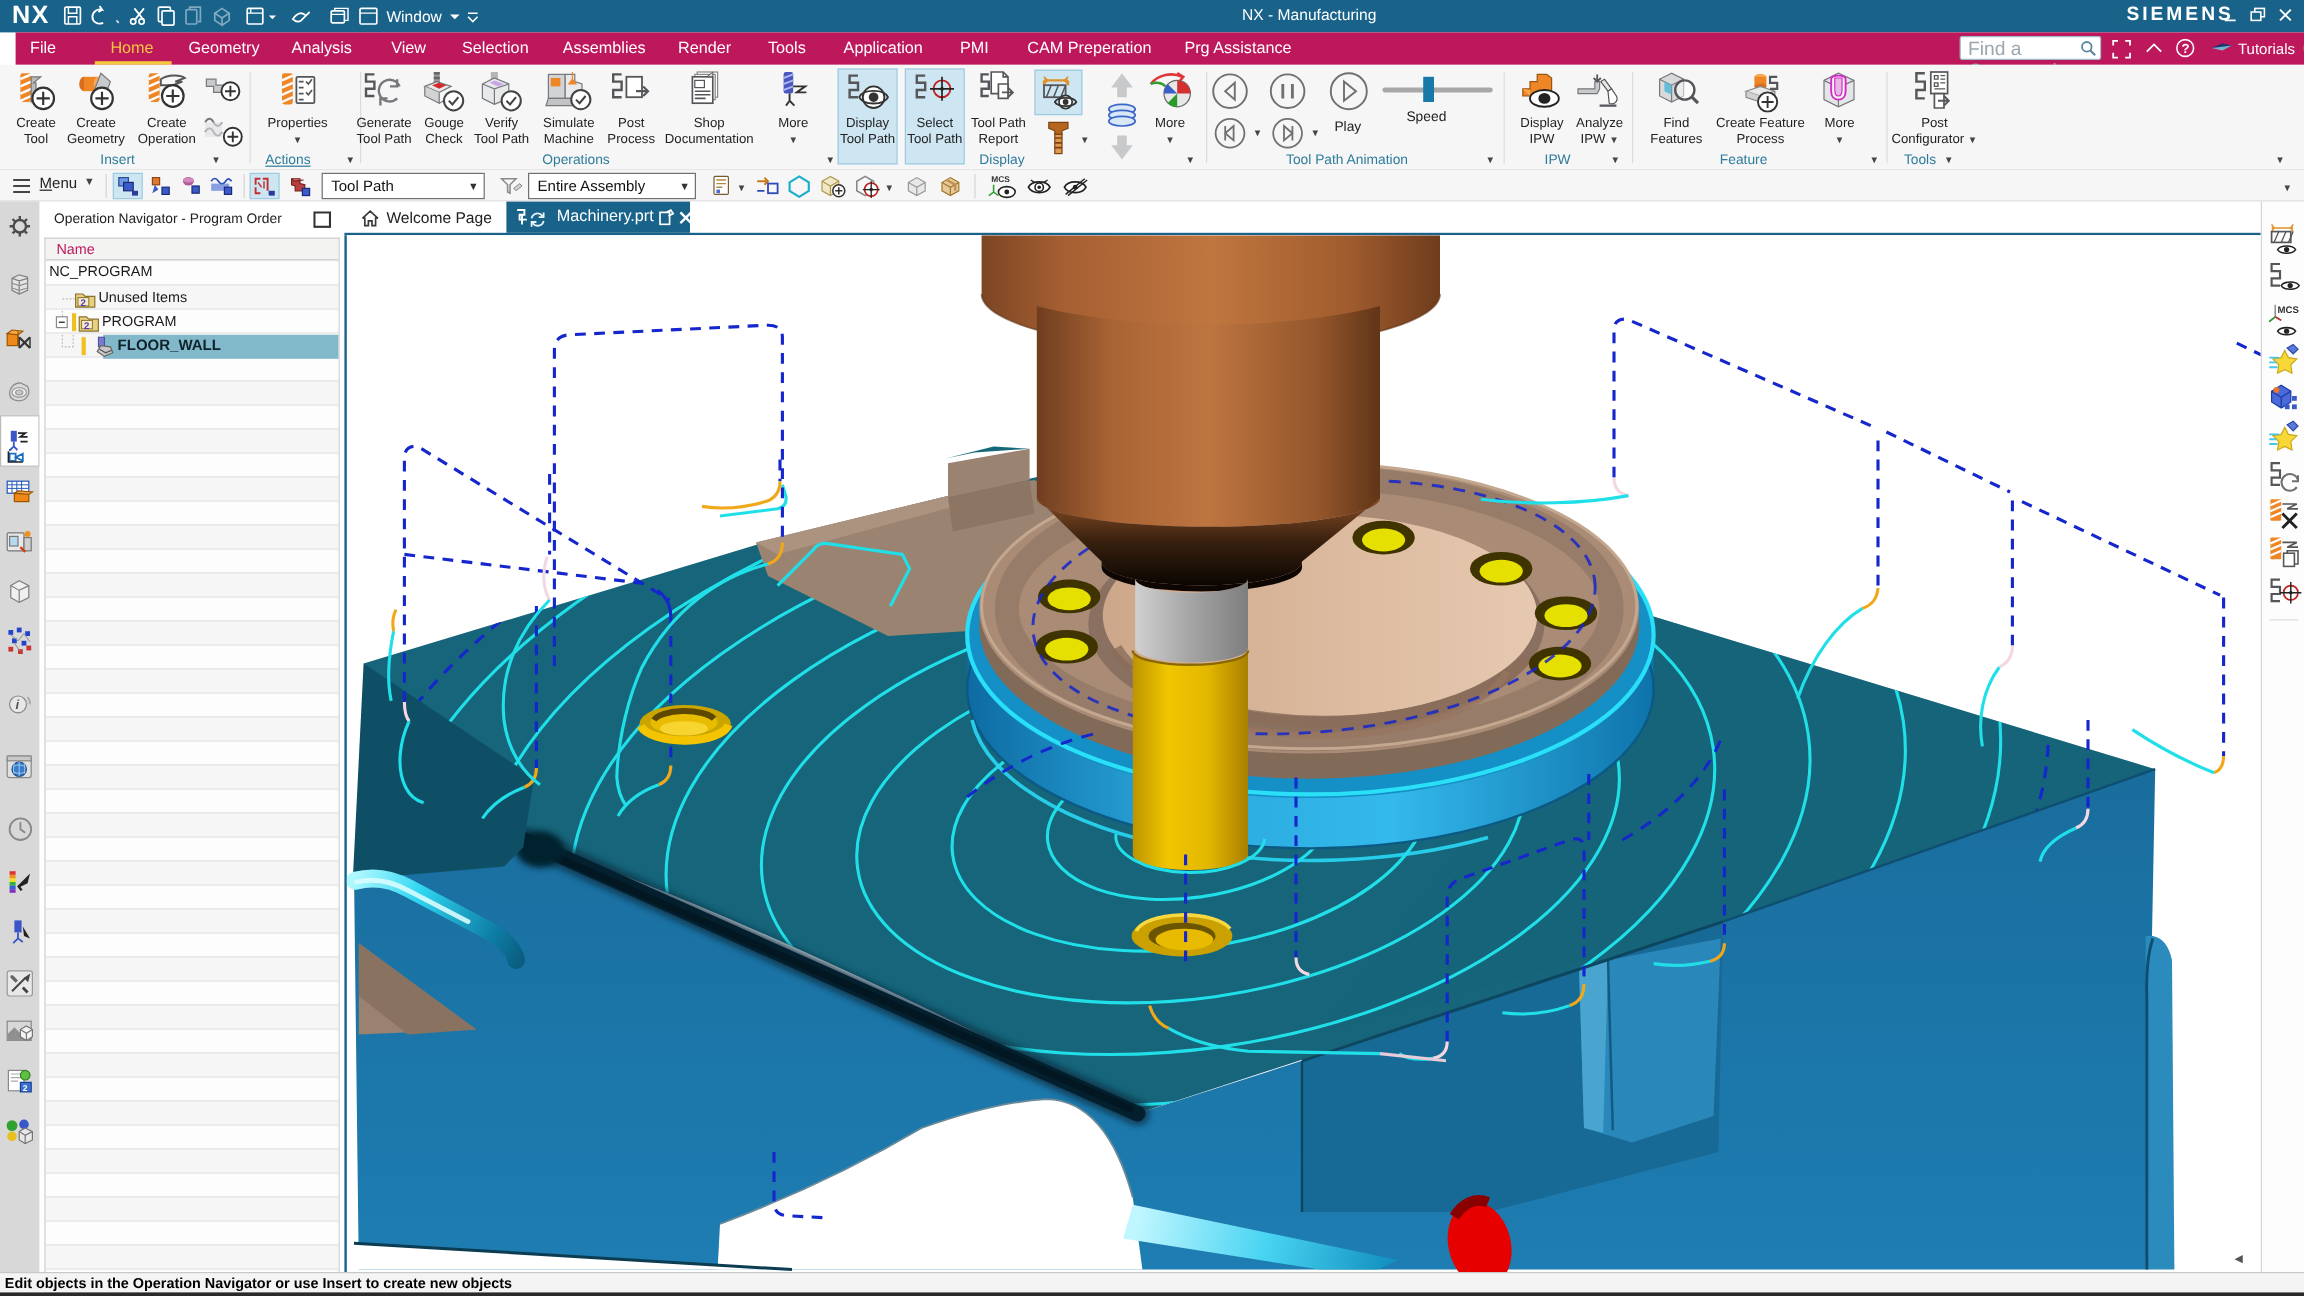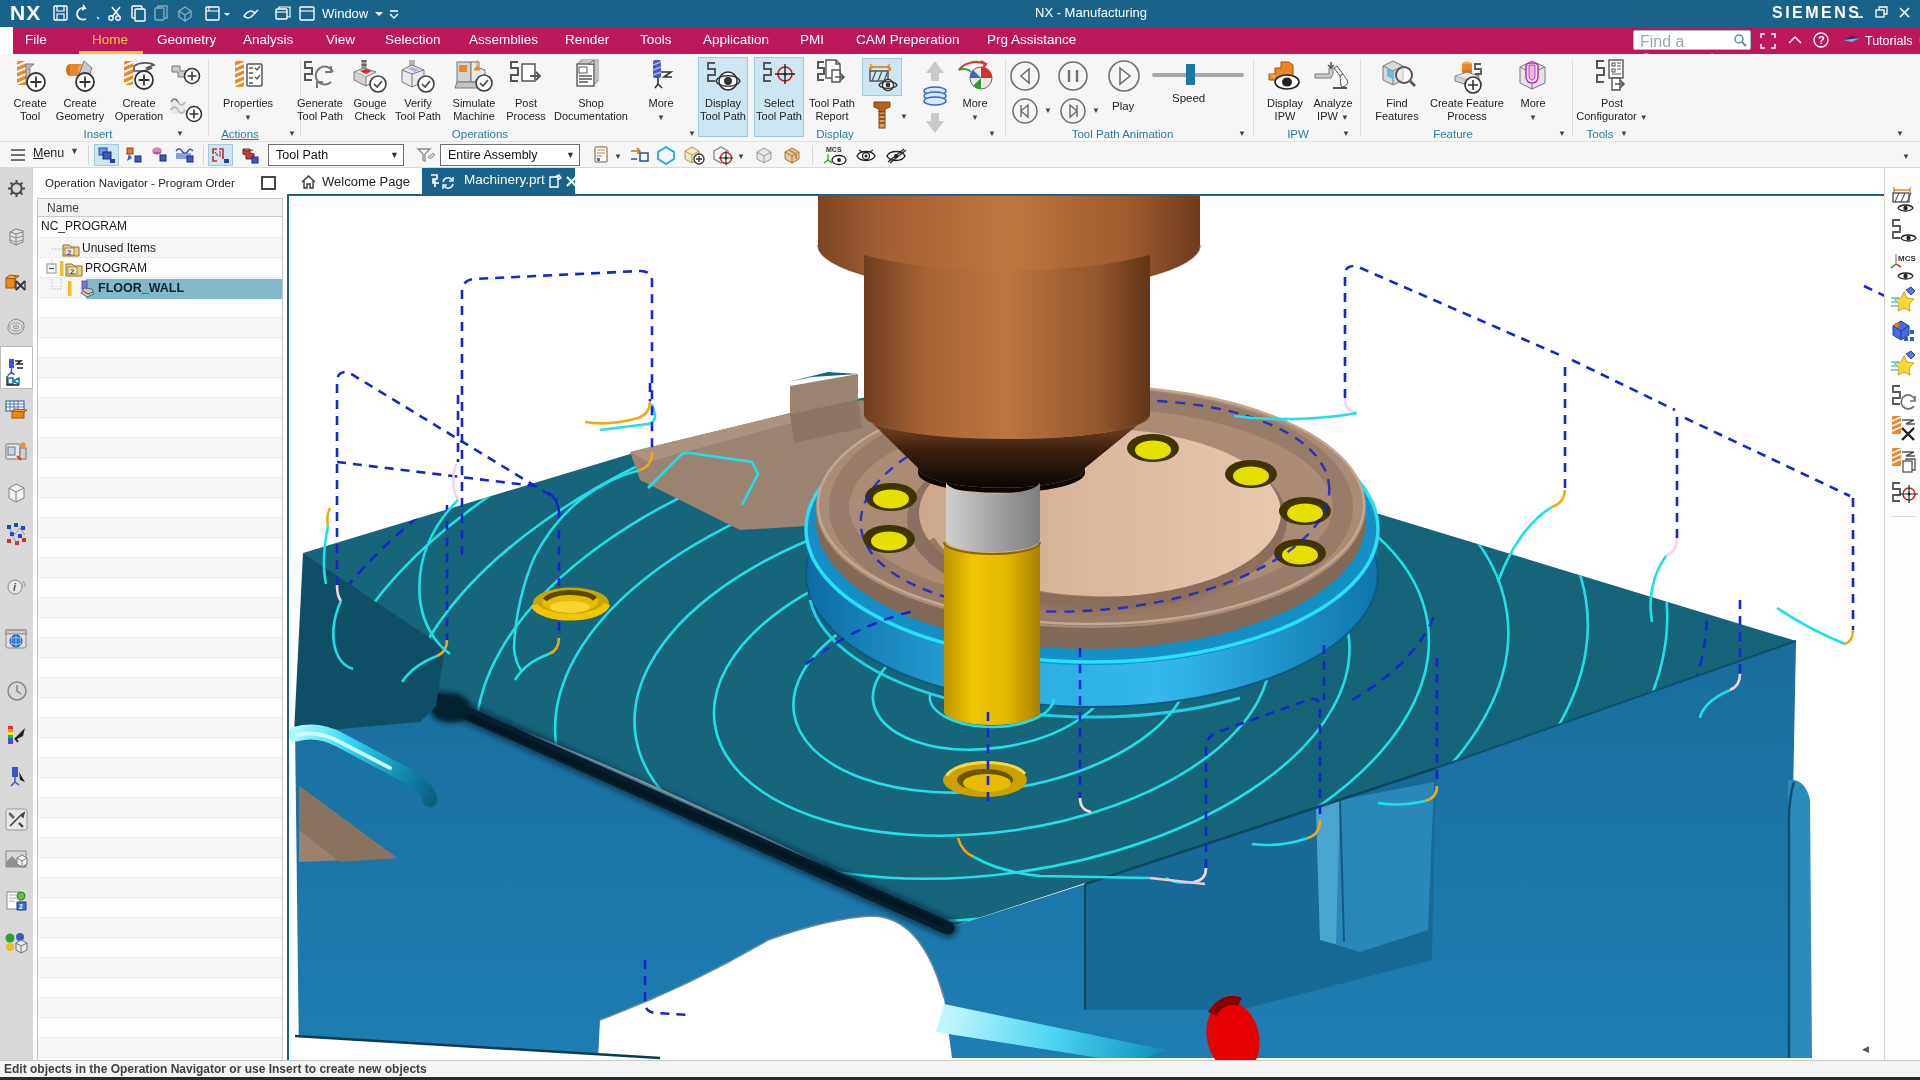--- a/index.html
+++ b/index.html
@@ -23,21 +23,21 @@
 #leftstrip { position:absolute; left:0; top:168px; width:33px; height:892px; background:#d8d8d8; }
 
 #navpanel { position:absolute; left:33px; top:168px; width:254px; height:892px; background:#fff; }
 
 #tabbar { position:absolute; left:287px; top:168px; width:1597px; height:28px; background:#fff; }
 
 #viewport { position:absolute; left:287px; top:196px; width:1597px; height:864px; background:#fff; border-left:2px solid #19638b; }
 
 #rightstrip { position:absolute; left:1884px; top:168px; width:36px; height:892px; background:#fdfdfd; border-left:1px solid #d5d5d5; }
 
-#statusbar { position:absolute; left:0; top:1060px; width:1920px; height:17px; background:#f4f4f4; border-top:1px solid #c8c8c8; font-size:12px; font-weight:bold; color:#404040; line-height:16px; padding-left:4px; }
+#statusbar { position:absolute; left:0; top:1060px; width:1920px; height:17px; background:#f4f4f4; border-top:1px solid #c8c8c8; font-size:12px; font-weight:bold; color:#000000; line-height:16px; padding-left:4px; }
 #bottomstrip { position:absolute; left:0; top:1077px; width:1920px; height:3px; background:#2a2a2a; }
 </style>
 </head>
 <body>
 <div id="app">
   <div id="titlebar">
     <div style="position:absolute;left:10px;top:1px;font-size:21px;font-weight:bold;letter-spacing:1px;">NX</div>
     <svg style="position:absolute;left:48px;top:3px;" width="360" height="22" viewBox="0 0 360 22">
       <g stroke="#ffffff" stroke-width="1.4" fill="none">
         <rect x="6" y="3" width="13" height="14" rx="1"></rect>
@@ -591,21 +591,21 @@
         <path d="M12 11l5 3 6-3M17 14v7" fill="none" stroke="#777"></path>
       </svg>
   </div>
   <div id="navpanel">
     <div style="position:absolute;left:12px;top:9px;font-size:11.5px;color:#222;">Operation Navigator - Program Order</div>
     <svg style="position:absolute;left:228px;top:8px;" width="15" height="14" viewBox="0 0 15 14">
         <rect x="1" y="1" width="13" height="12" fill="none" stroke="#333" stroke-width="1.8"></rect>
       </svg>
     <div style="position:absolute;left:4px;top:30px;width:246px;height:988px;border:1px solid #c9c9c9;border-bottom:none;overflow:hidden;">
       <div style="position:absolute;left:0;top:0;width:246px;height:18px;background:#f3f3f2;border-bottom:1px solid #c9c9c9;">
-        <span style="position:absolute;left:9px;top:2px;font-size:12px;color:#404040;">Name</span>
+        <span style="position:absolute;left:9px;top:2px;font-size:12px;color:#be185d;">Name</span>
       </div>
       <div id="rows" style="position:absolute;left:0;top:19px;width:246px;height:948px;background:repeating-linear-gradient(180deg,#fdfdfd 0px,#fdfdfd 19px,#ebebeb 19px,#ebebeb 20px,#f6f6f6 20px,#f6f6f6 39px,#ebebeb 39px,#ebebeb 40px);"></div>
       <div style="position:absolute;left:3px;top:20px;font-size:12px;color:#1a1a1a;">NC_PROGRAM</div>
 
       <svg style="position:absolute;left:8px;top:40px;" width="90" height="20" viewBox="0 0 90 20">
         <path d="M6 10h10" fill="none" stroke="#b9b9b9" stroke-width="1" stroke-dasharray="1.5 1.5"></path>
         <g>
             <path d="M17 6h6l2 2h8v9H17z" fill="#e8d080" stroke="#8a7330"></path>
             <rect x="19" y="9" width="9" height="7" fill="#f4ecc8" stroke="#8a7330" stroke-width="0.8"></rect>
             <text x="21" y="16" font-size="8px" fill="#5533bb" font-weight="bold">2</text>

